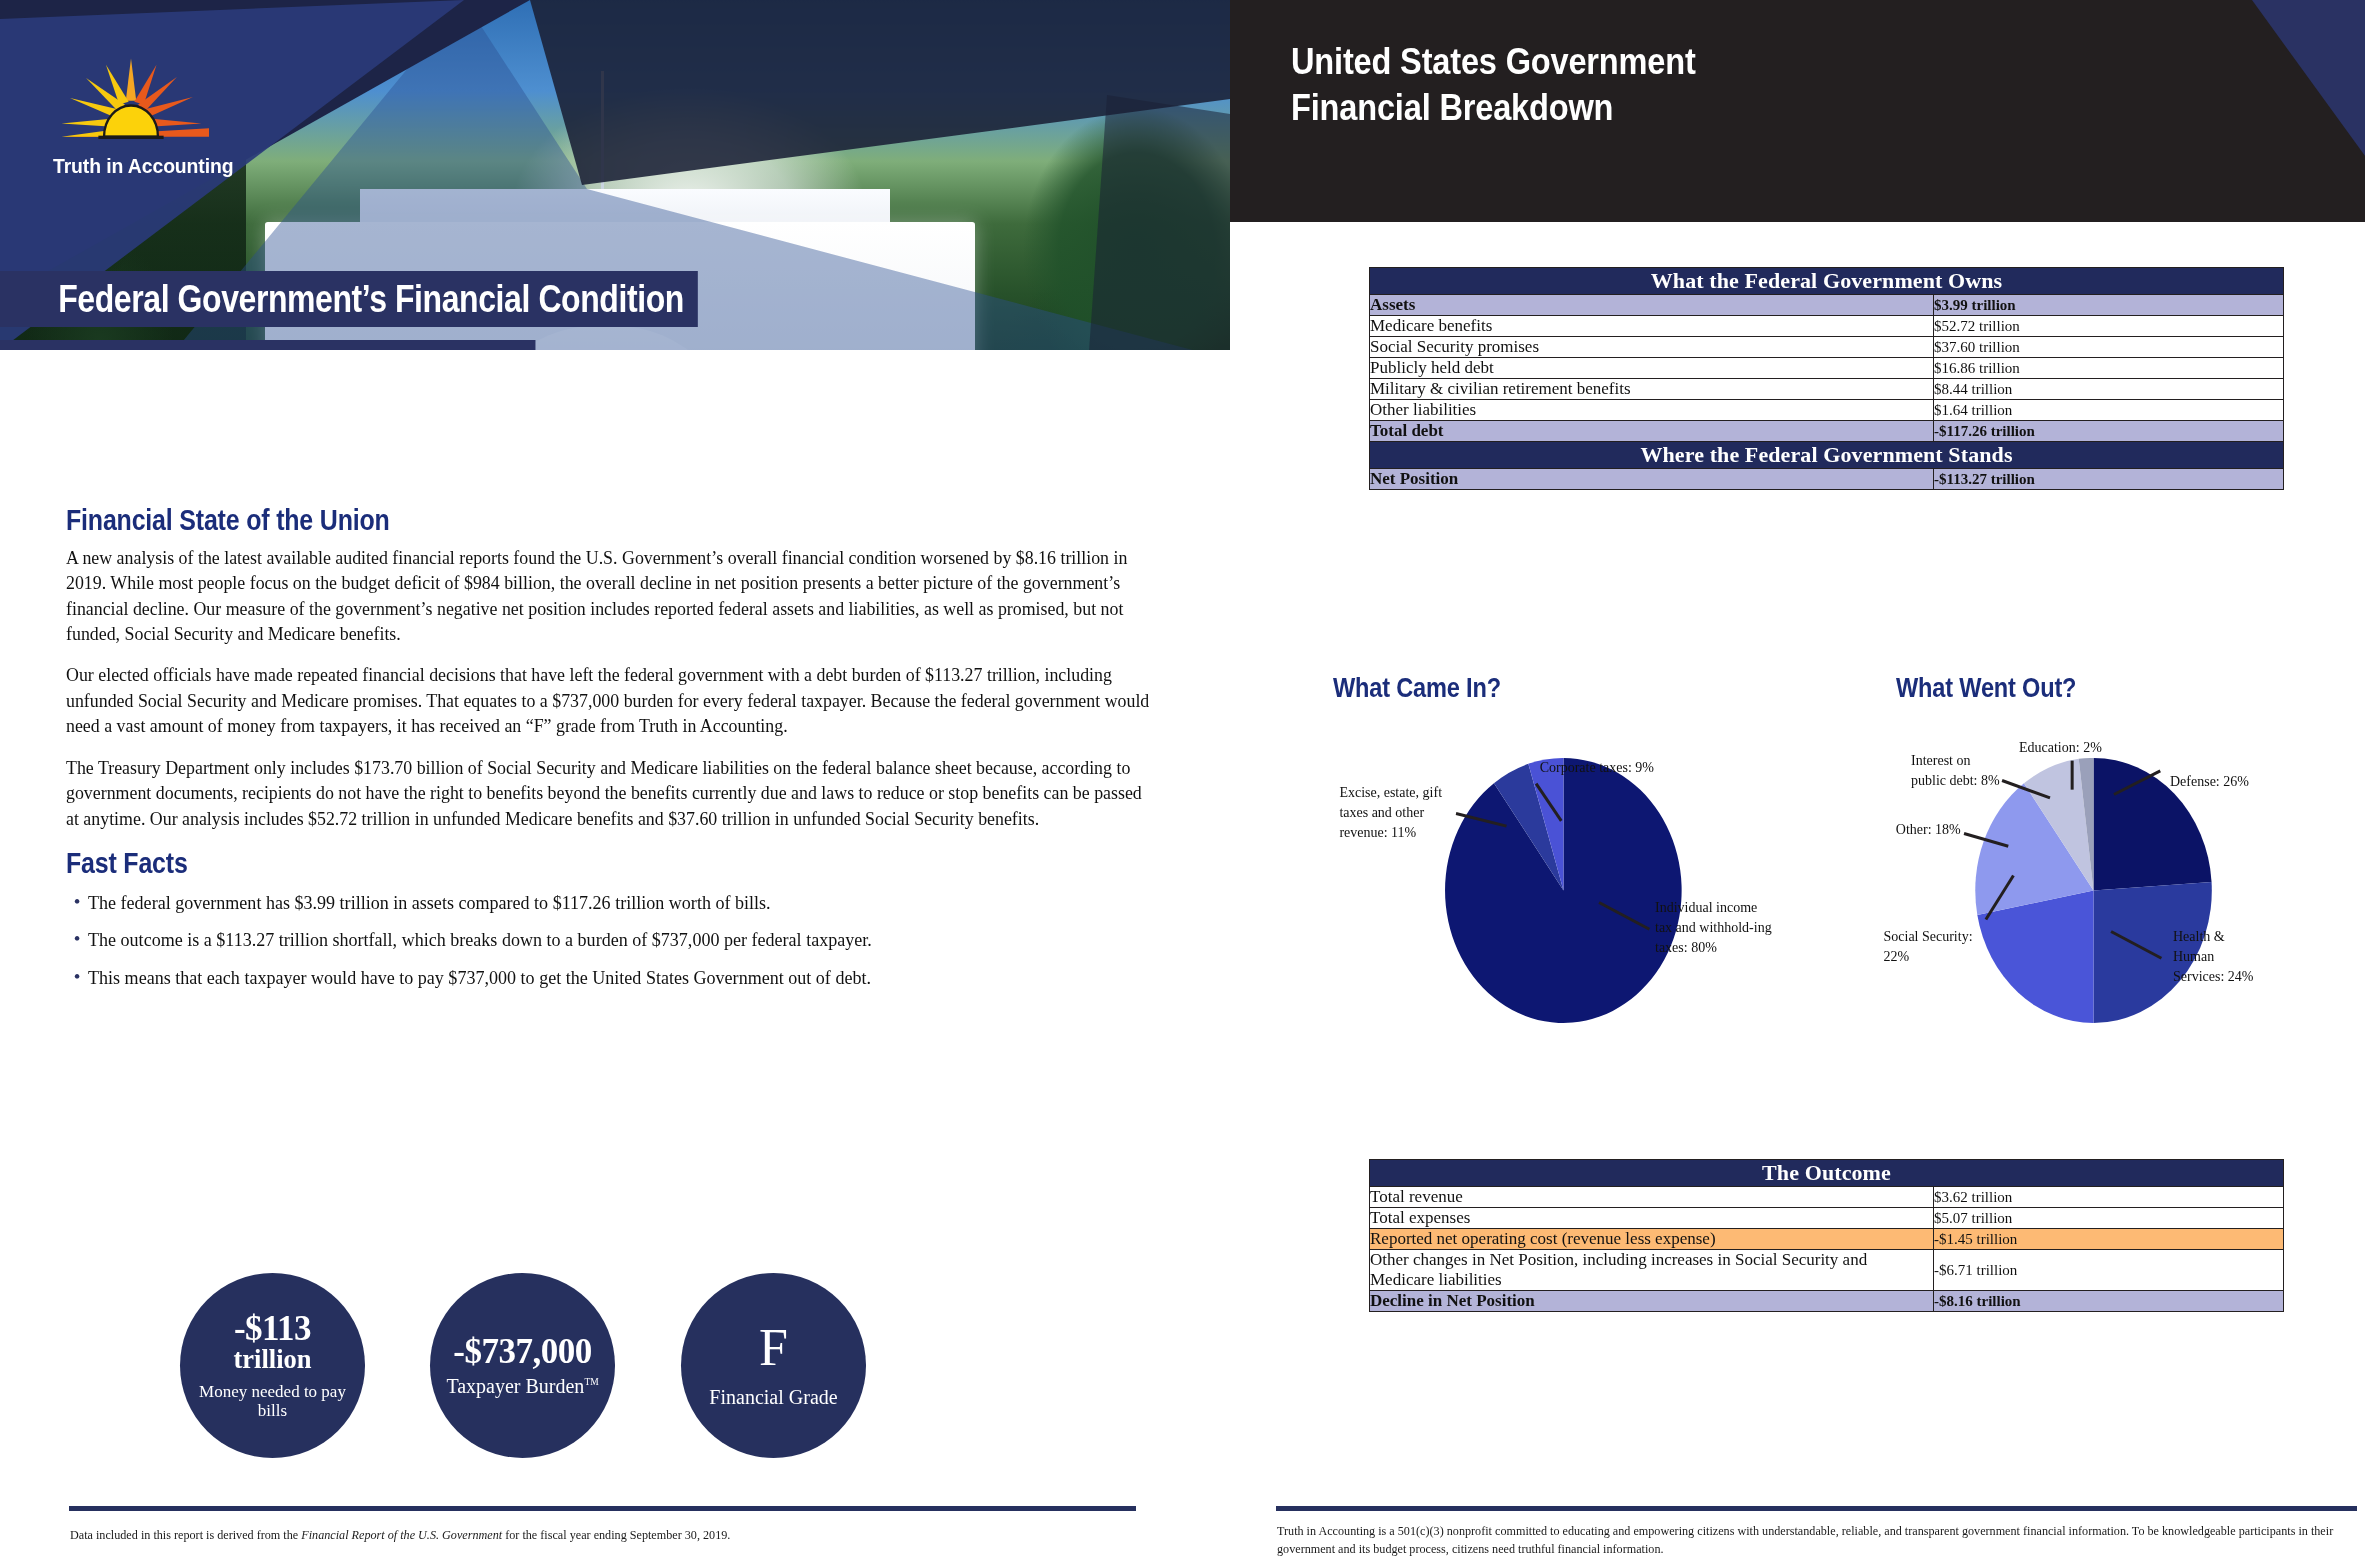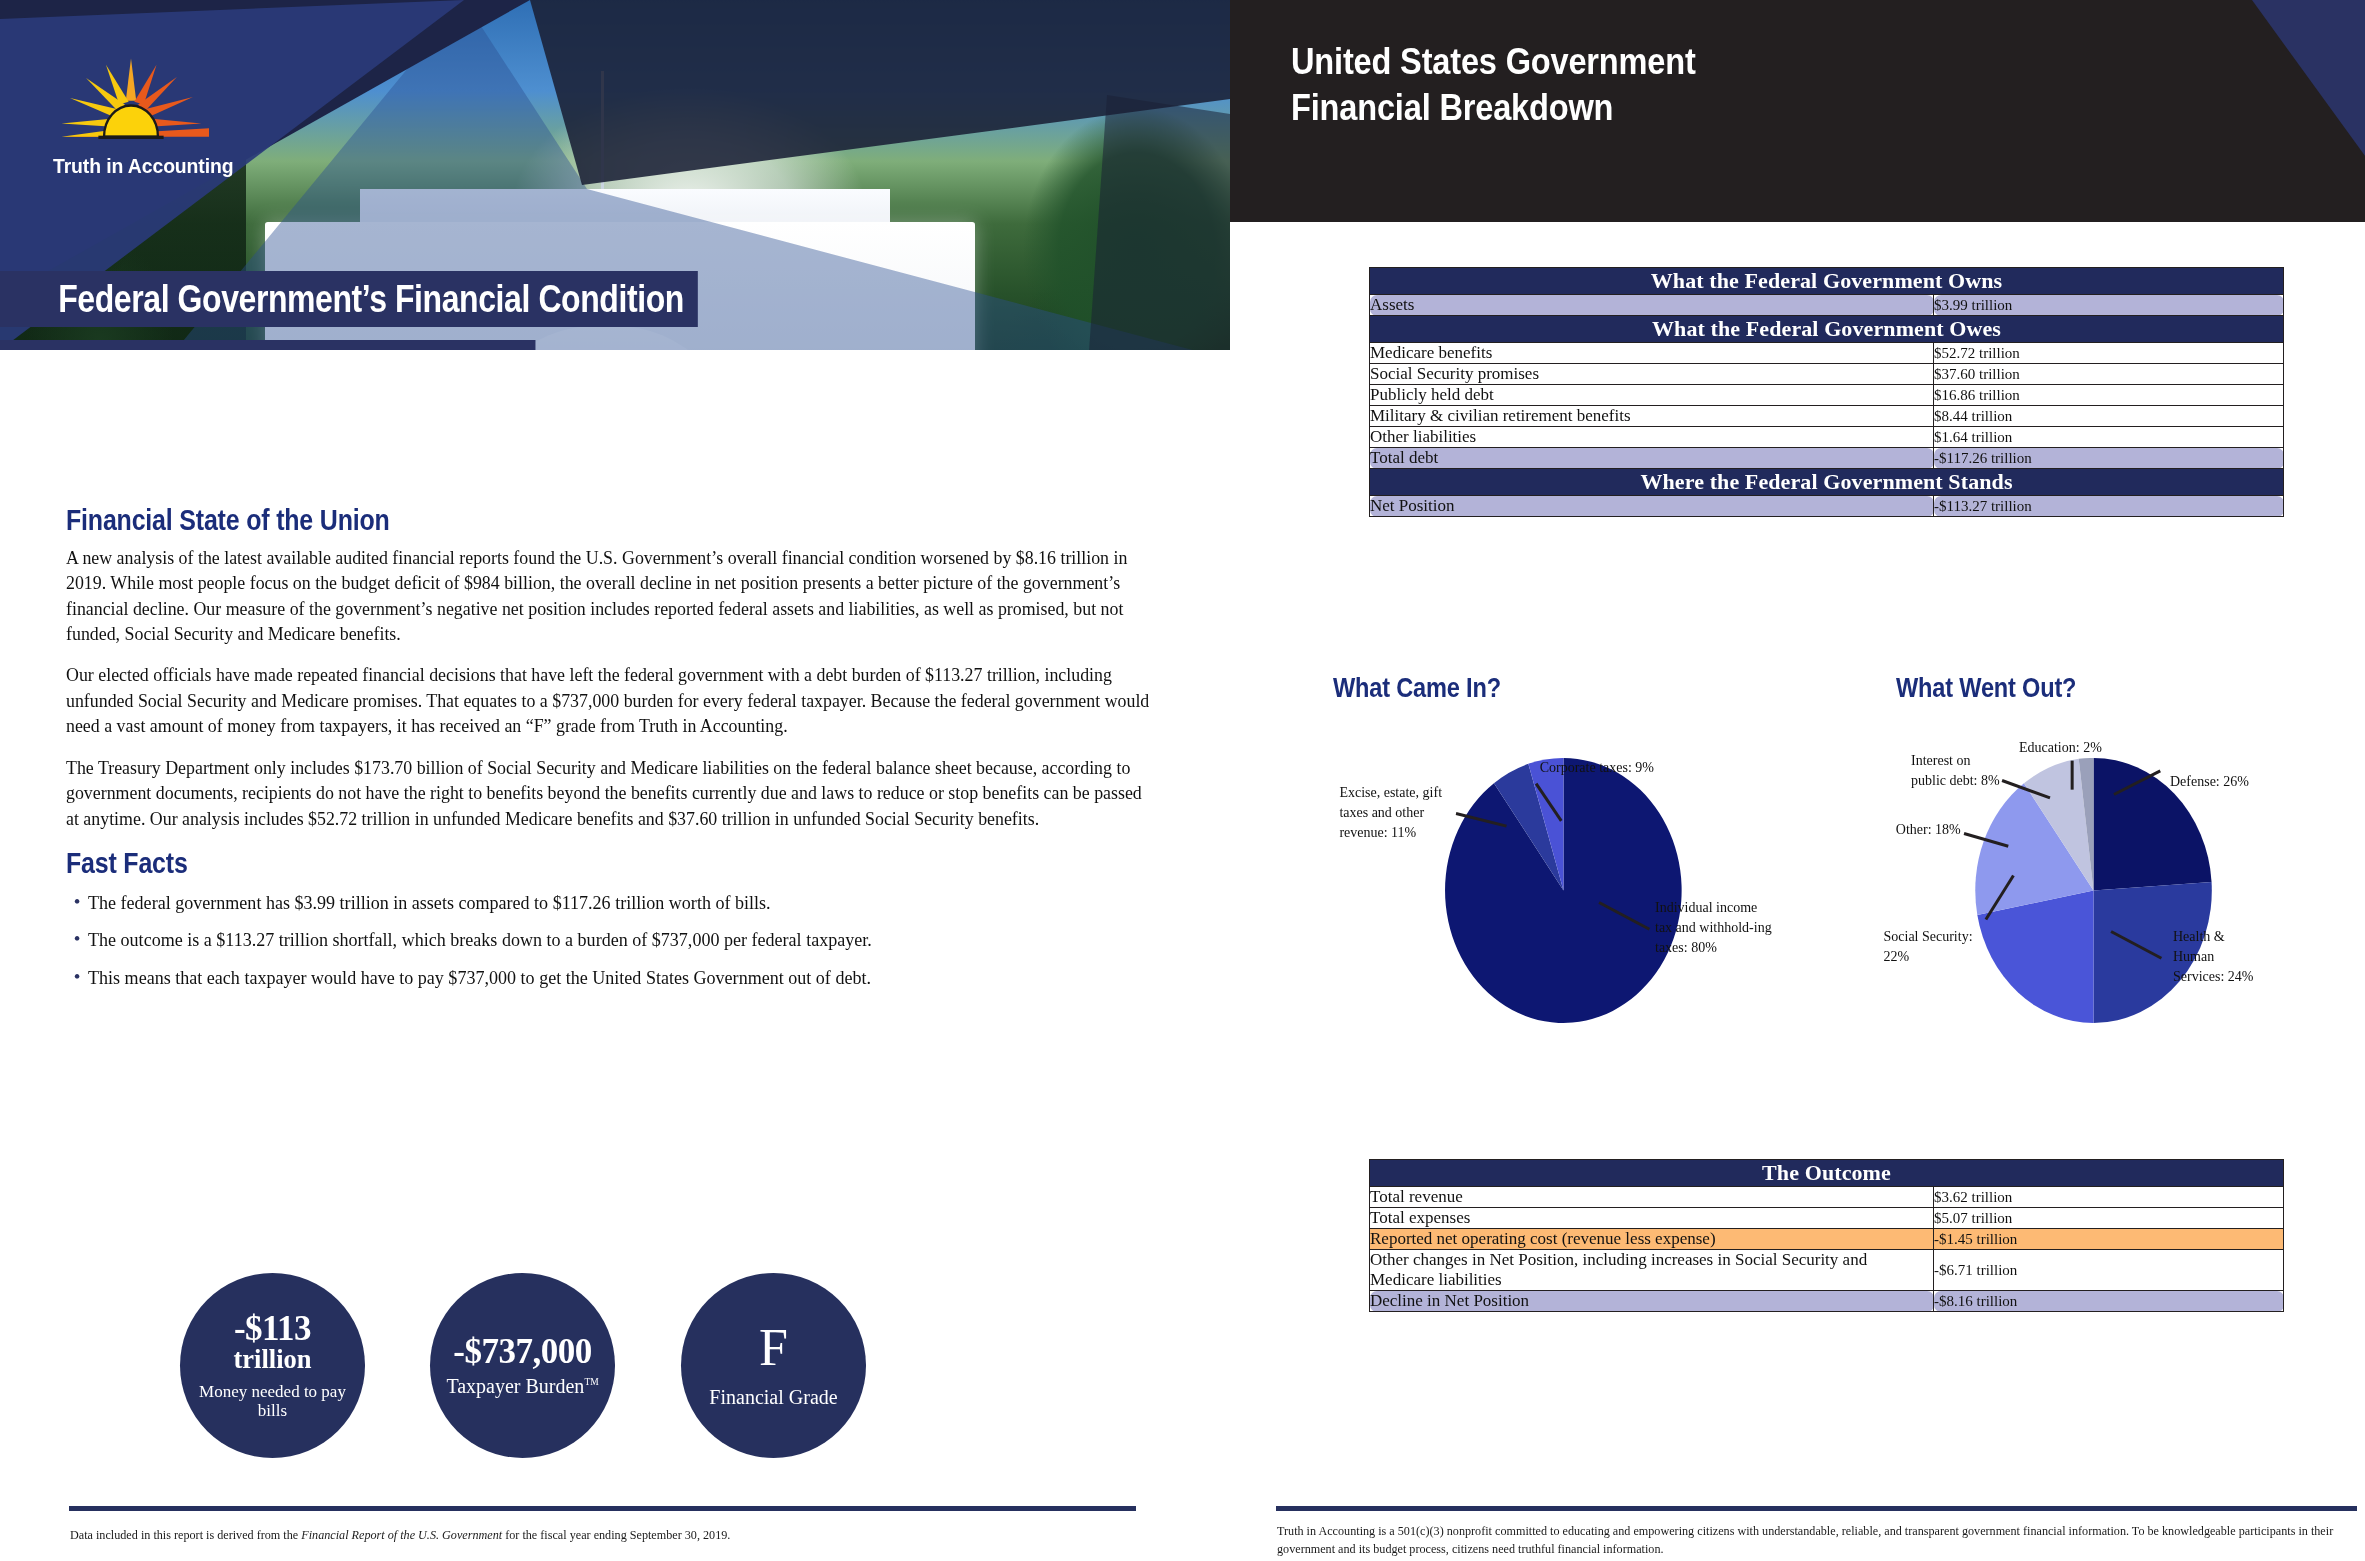--- a/index.html
+++ b/index.html
@@ -183,21 +183,21 @@
   #table-outcome { left:139px; top:1159px; }
   .data-table td { border:1.4px solid #231f20; padding:0; }
   .tbl-section-head {
     background:#212a5c; color:#ffffff; text-align:center; font-weight:bold;
     font-size:22px; padding:5.2px 0 6.2px;
     letter-spacing:0.1px;
   }
   .tbl-label { font-size:17px; padding:5.7px 7.6px; color:#111; }
   .tbl-value { font-size:15px; padding:5.7px 7.6px; color:#111; width:350px; }
   tr.row-hl td { background:#b3b3d8; }
-  tr.row-hl .tbl-label, tr.row-hl .tbl-value { font-weight:normal;border-radius:7px; }
+  tr.row-hl .tbl-label, tr.row-hl .tbl-value { font-weight:bold; }
   tr.row-hl-plain td { background:#fdba74; }
   .tall1 { padding-top:9.5px; padding-bottom:11.4px; }
   .tall2 { padding-top:10.4px; padding-bottom:12.3px; }
 
   
   .chart-block { position:absolute; width:558px; height:407px; }
   #chart-left { left:99px; top:672px; }
   #chart-right { left:662px; top:672px; }
   .chart-title {
     position:absolute; left:3.8px; top:0; color:#1b2d7a;
@@ -320,23 +320,20 @@
   <table class="data-table" id="table-balance">
     <tbody>
       <tr>
         <td class="tbl-section-head" colspan="2">What the Federal Government Owns</td>
       </tr>
       <tr class="row-hl">
         <td class="tbl-label tall1">Assets</td>
         <td class="tbl-value tall1">$3.99 trillion</td>
       </tr>
       <tr>
-        <td class="tbl-section-head" colspan="2">What the Federal Government Owes</td>
-      </tr>
-      <tr>
         <td class="tbl-label">Medicare benefits</td>
         <td class="tbl-value">$52.72 trillion</td>
       </tr>
       <tr>
         <td class="tbl-label">Social Security promises</td>
         <td class="tbl-value">$37.60 trillion</td>
       </tr>
       <tr>
         <td class="tbl-label">Publicly held debt</td>
         <td class="tbl-value">$16.86 trillion</td>

